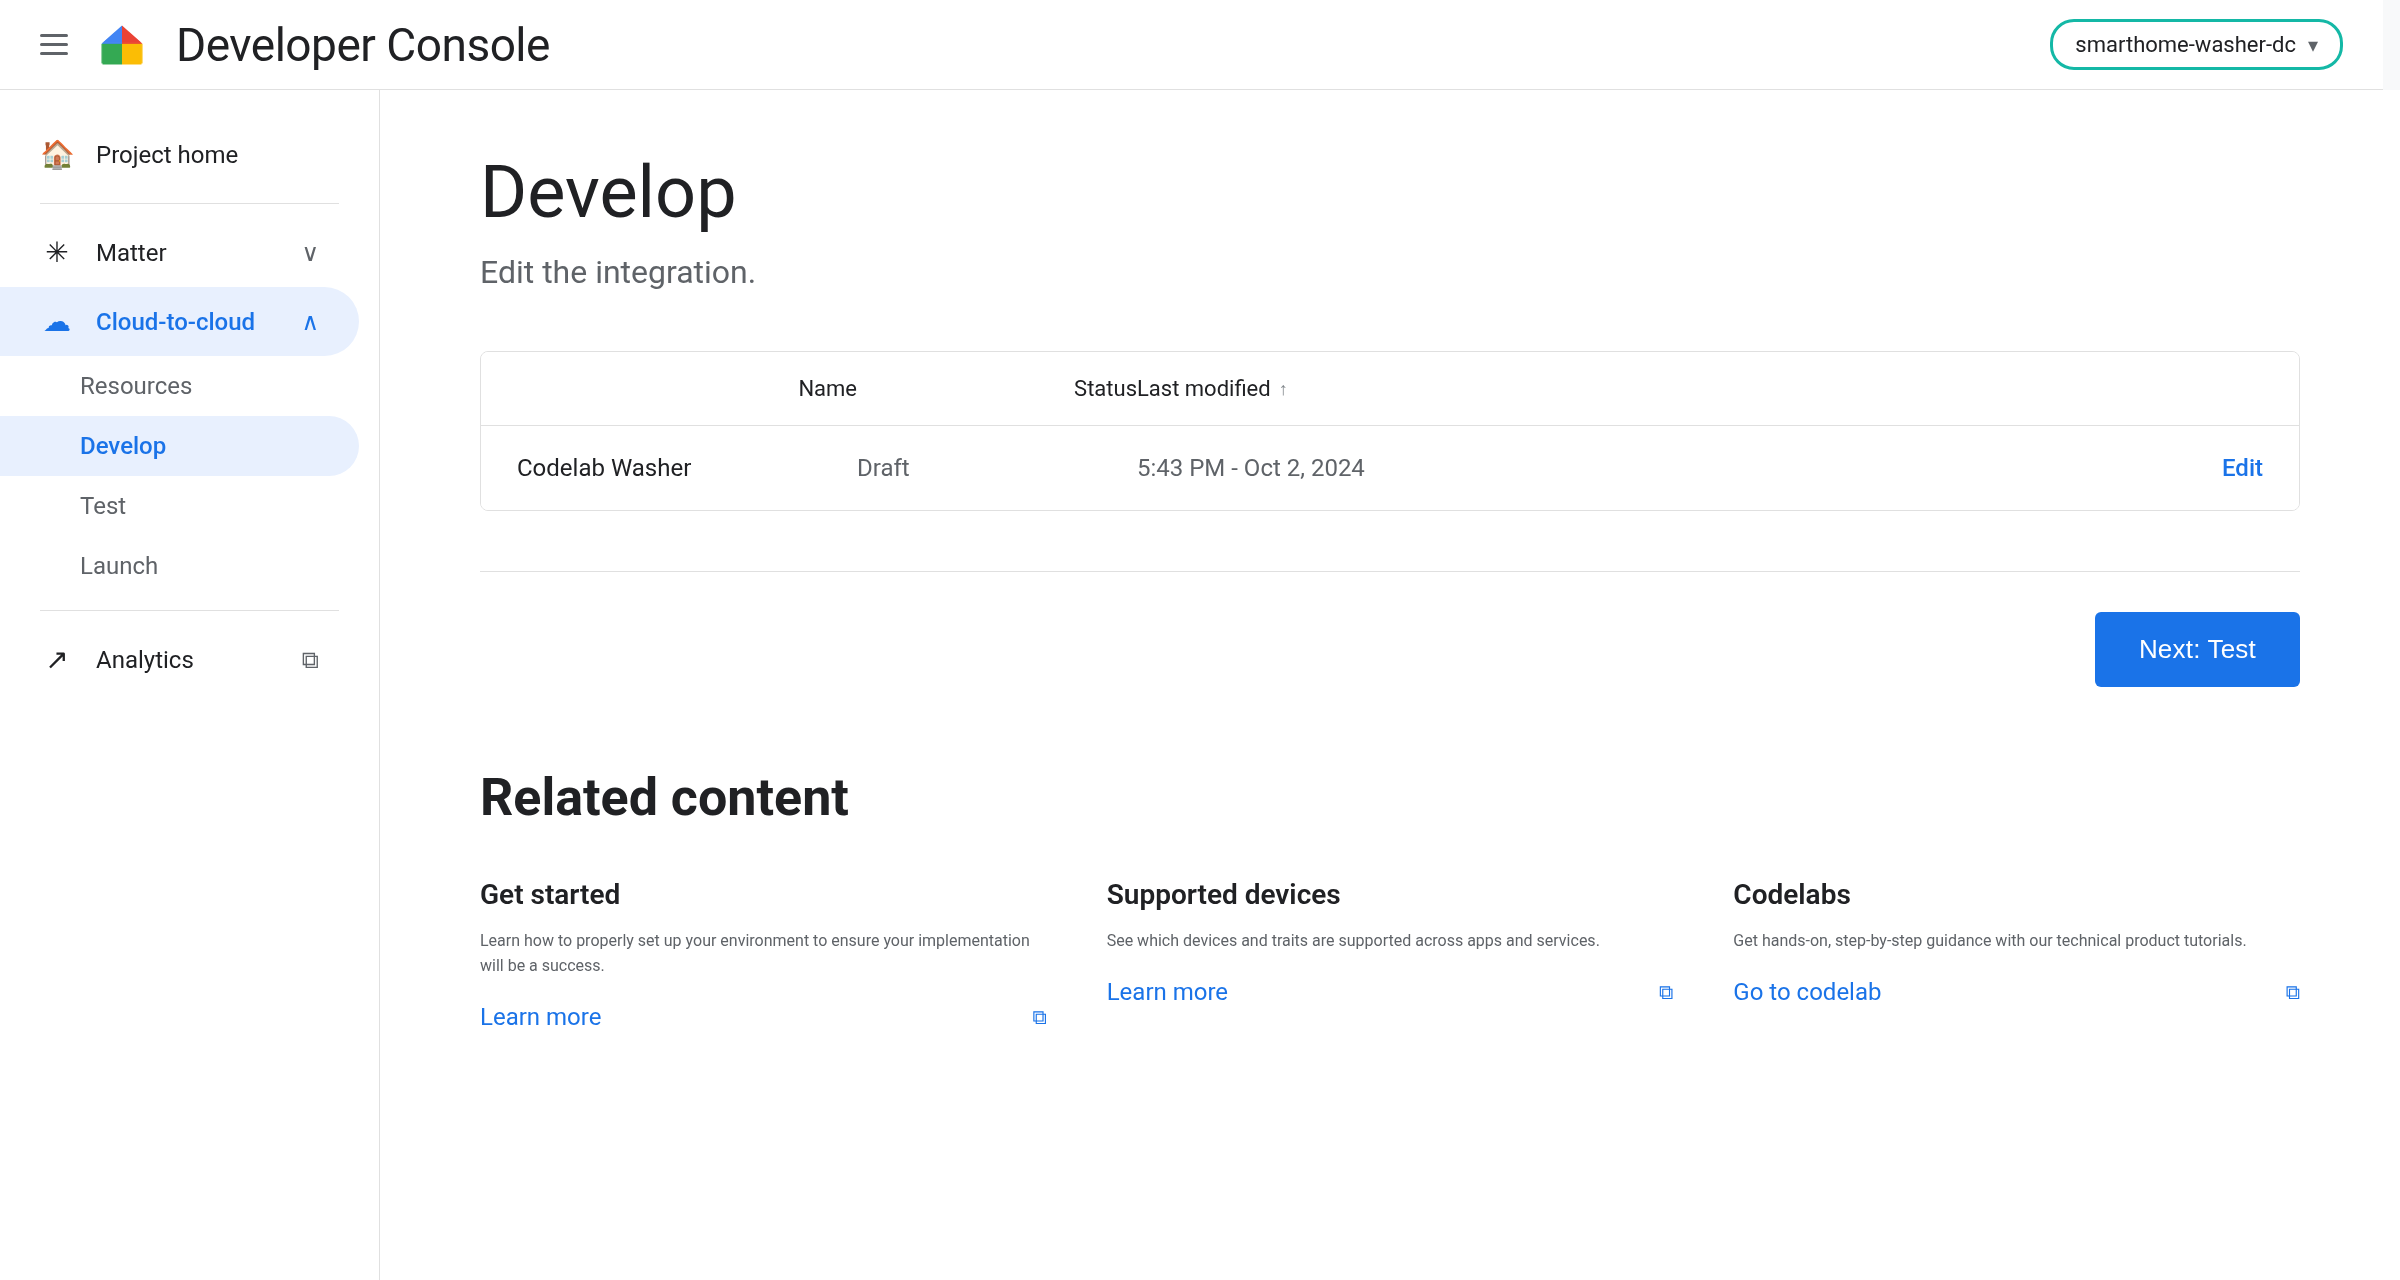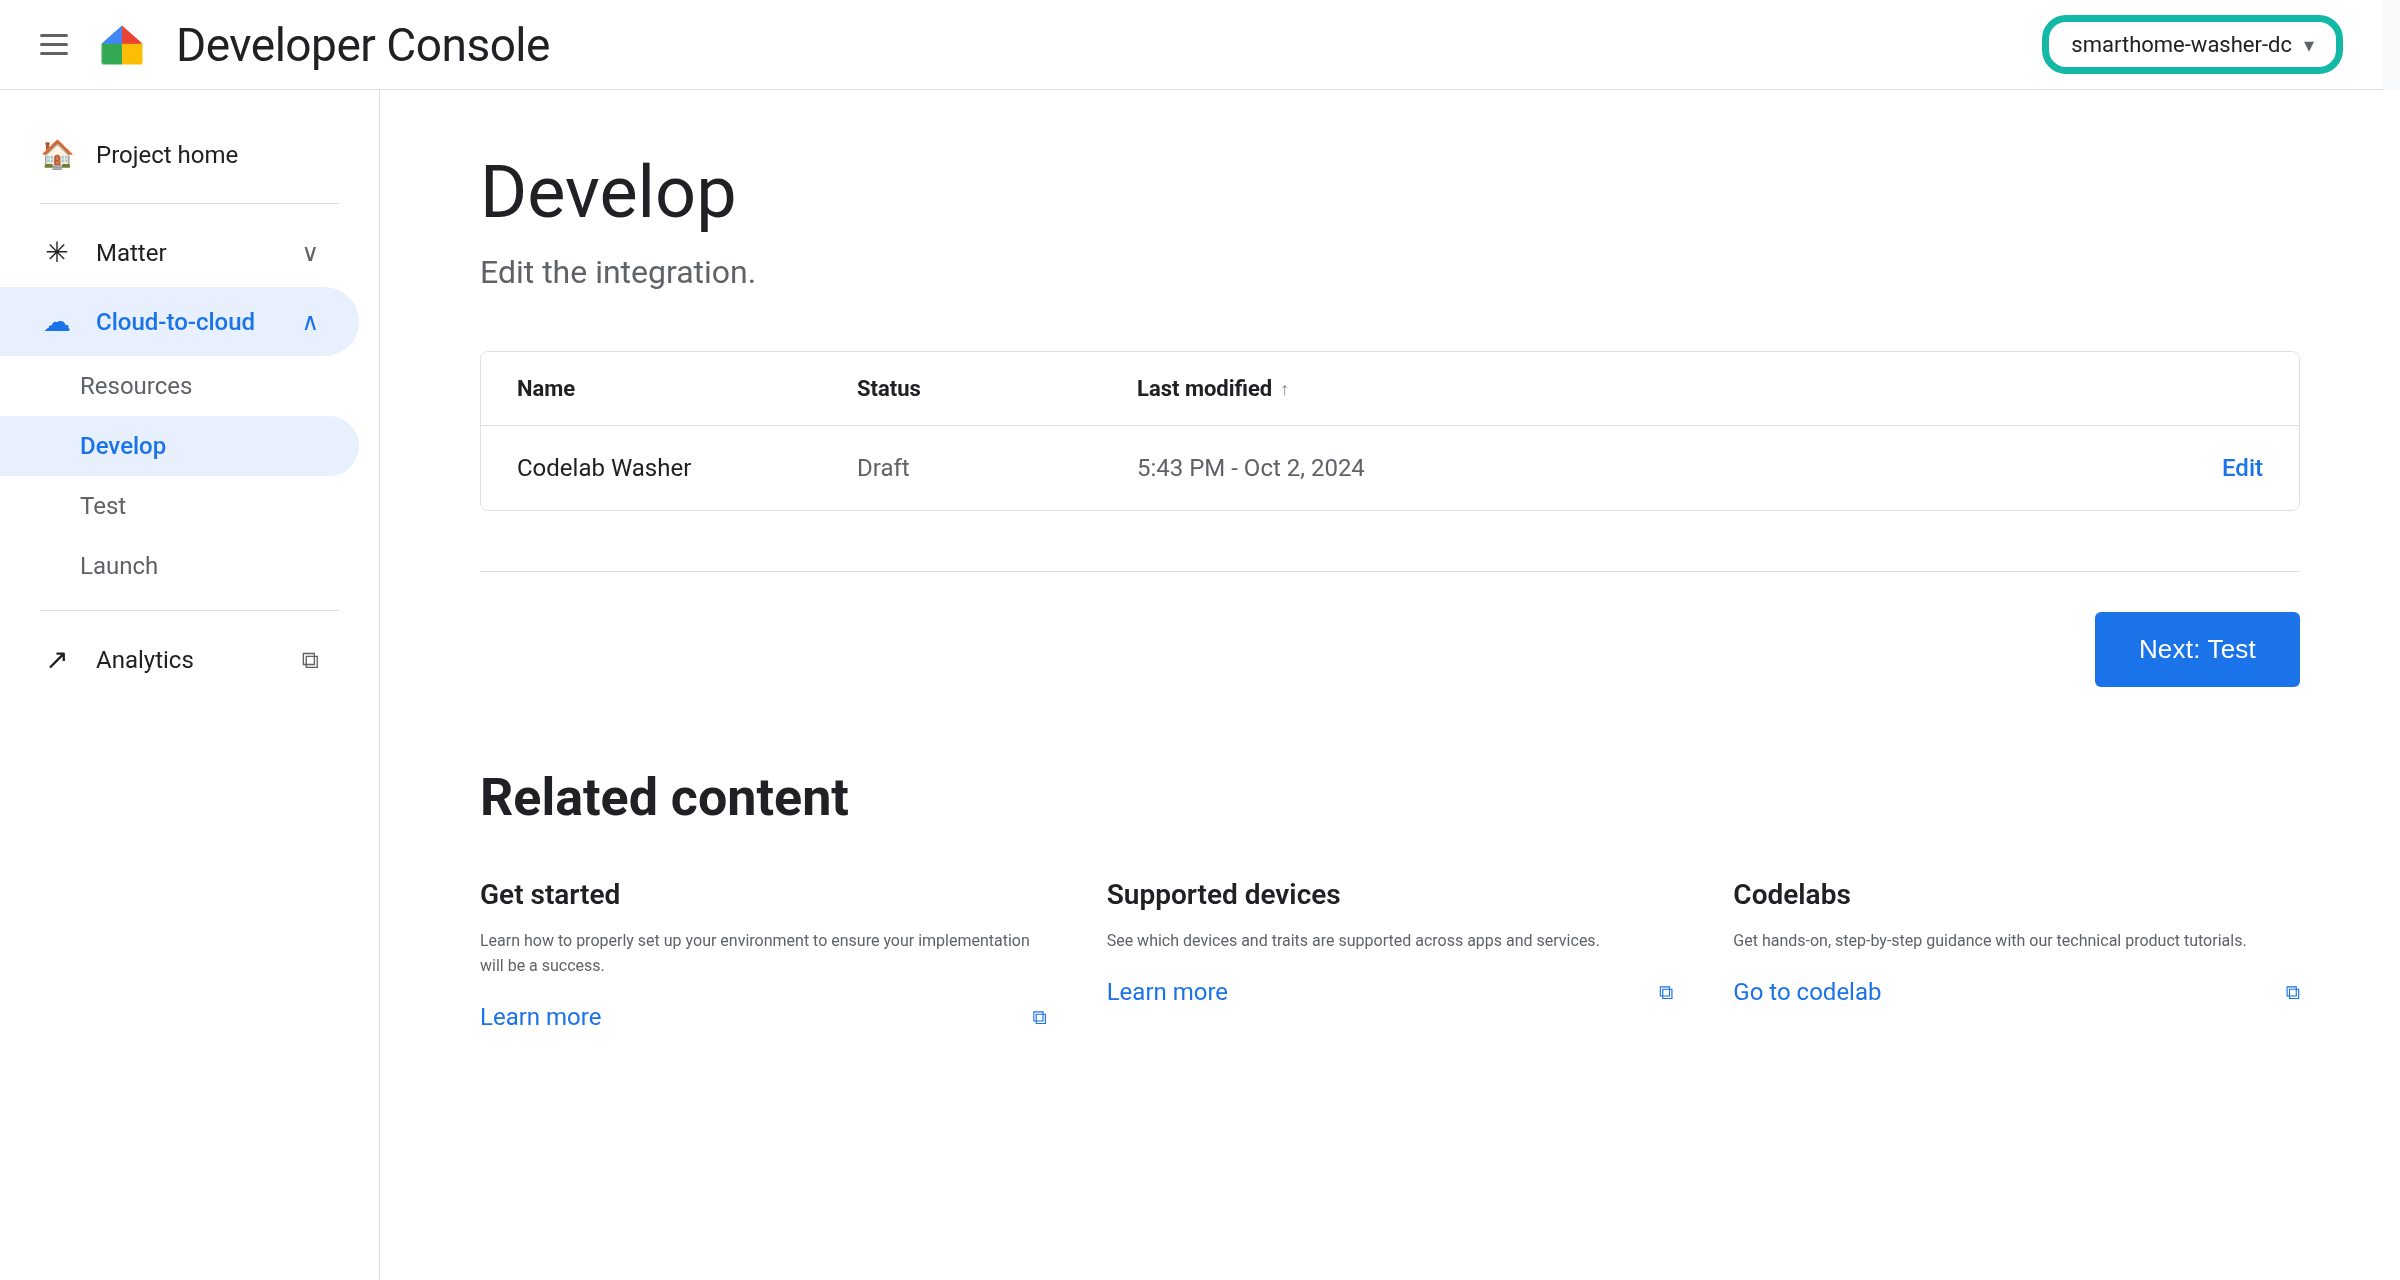--- a/index.html
+++ b/index.html
@@ -46,21 +46,21 @@
     }
     .header-title {
       font-size: 46px;
       font-weight: 400;
       color: #202124;
       letter-spacing: -0.5px;
     }
     .project-selector {
       display: flex;
       align-items: center;
-      border: 7px solid #14b8a6;
+      border: 3px solid #14b8a6;
       border-radius: 24px;
       padding: 10px 22px;
       cursor: pointer;
       gap: 12px;
       background: #fff;
     }
     .project-selector-text {
       font-size: 22px;
       color: #202124;
     }
@@ -163,22 +163,23 @@
     }
     .table-header {
       display: flex;
       align-items: center;
       padding: 24px 36px;
       border-bottom: 1px solid #e0e0e0;
       background: #fff;
     }
     .table-header-cell {
       font-size: 22px;
-      font-weight: 700;
-      color: #202124;
+      font-weight: 400;
+      color: #202124;
+      text-align: right;
     }
     .col-name { width: 340px; }
     .col-status { width: 280px; }
     .col-modified { flex: 1; display: flex; align-items: center; gap: 8px; }
     .sort-icon {
       color: #80868b;
       font-size: 18px;
     }
     .table-row {
       display: flex;

